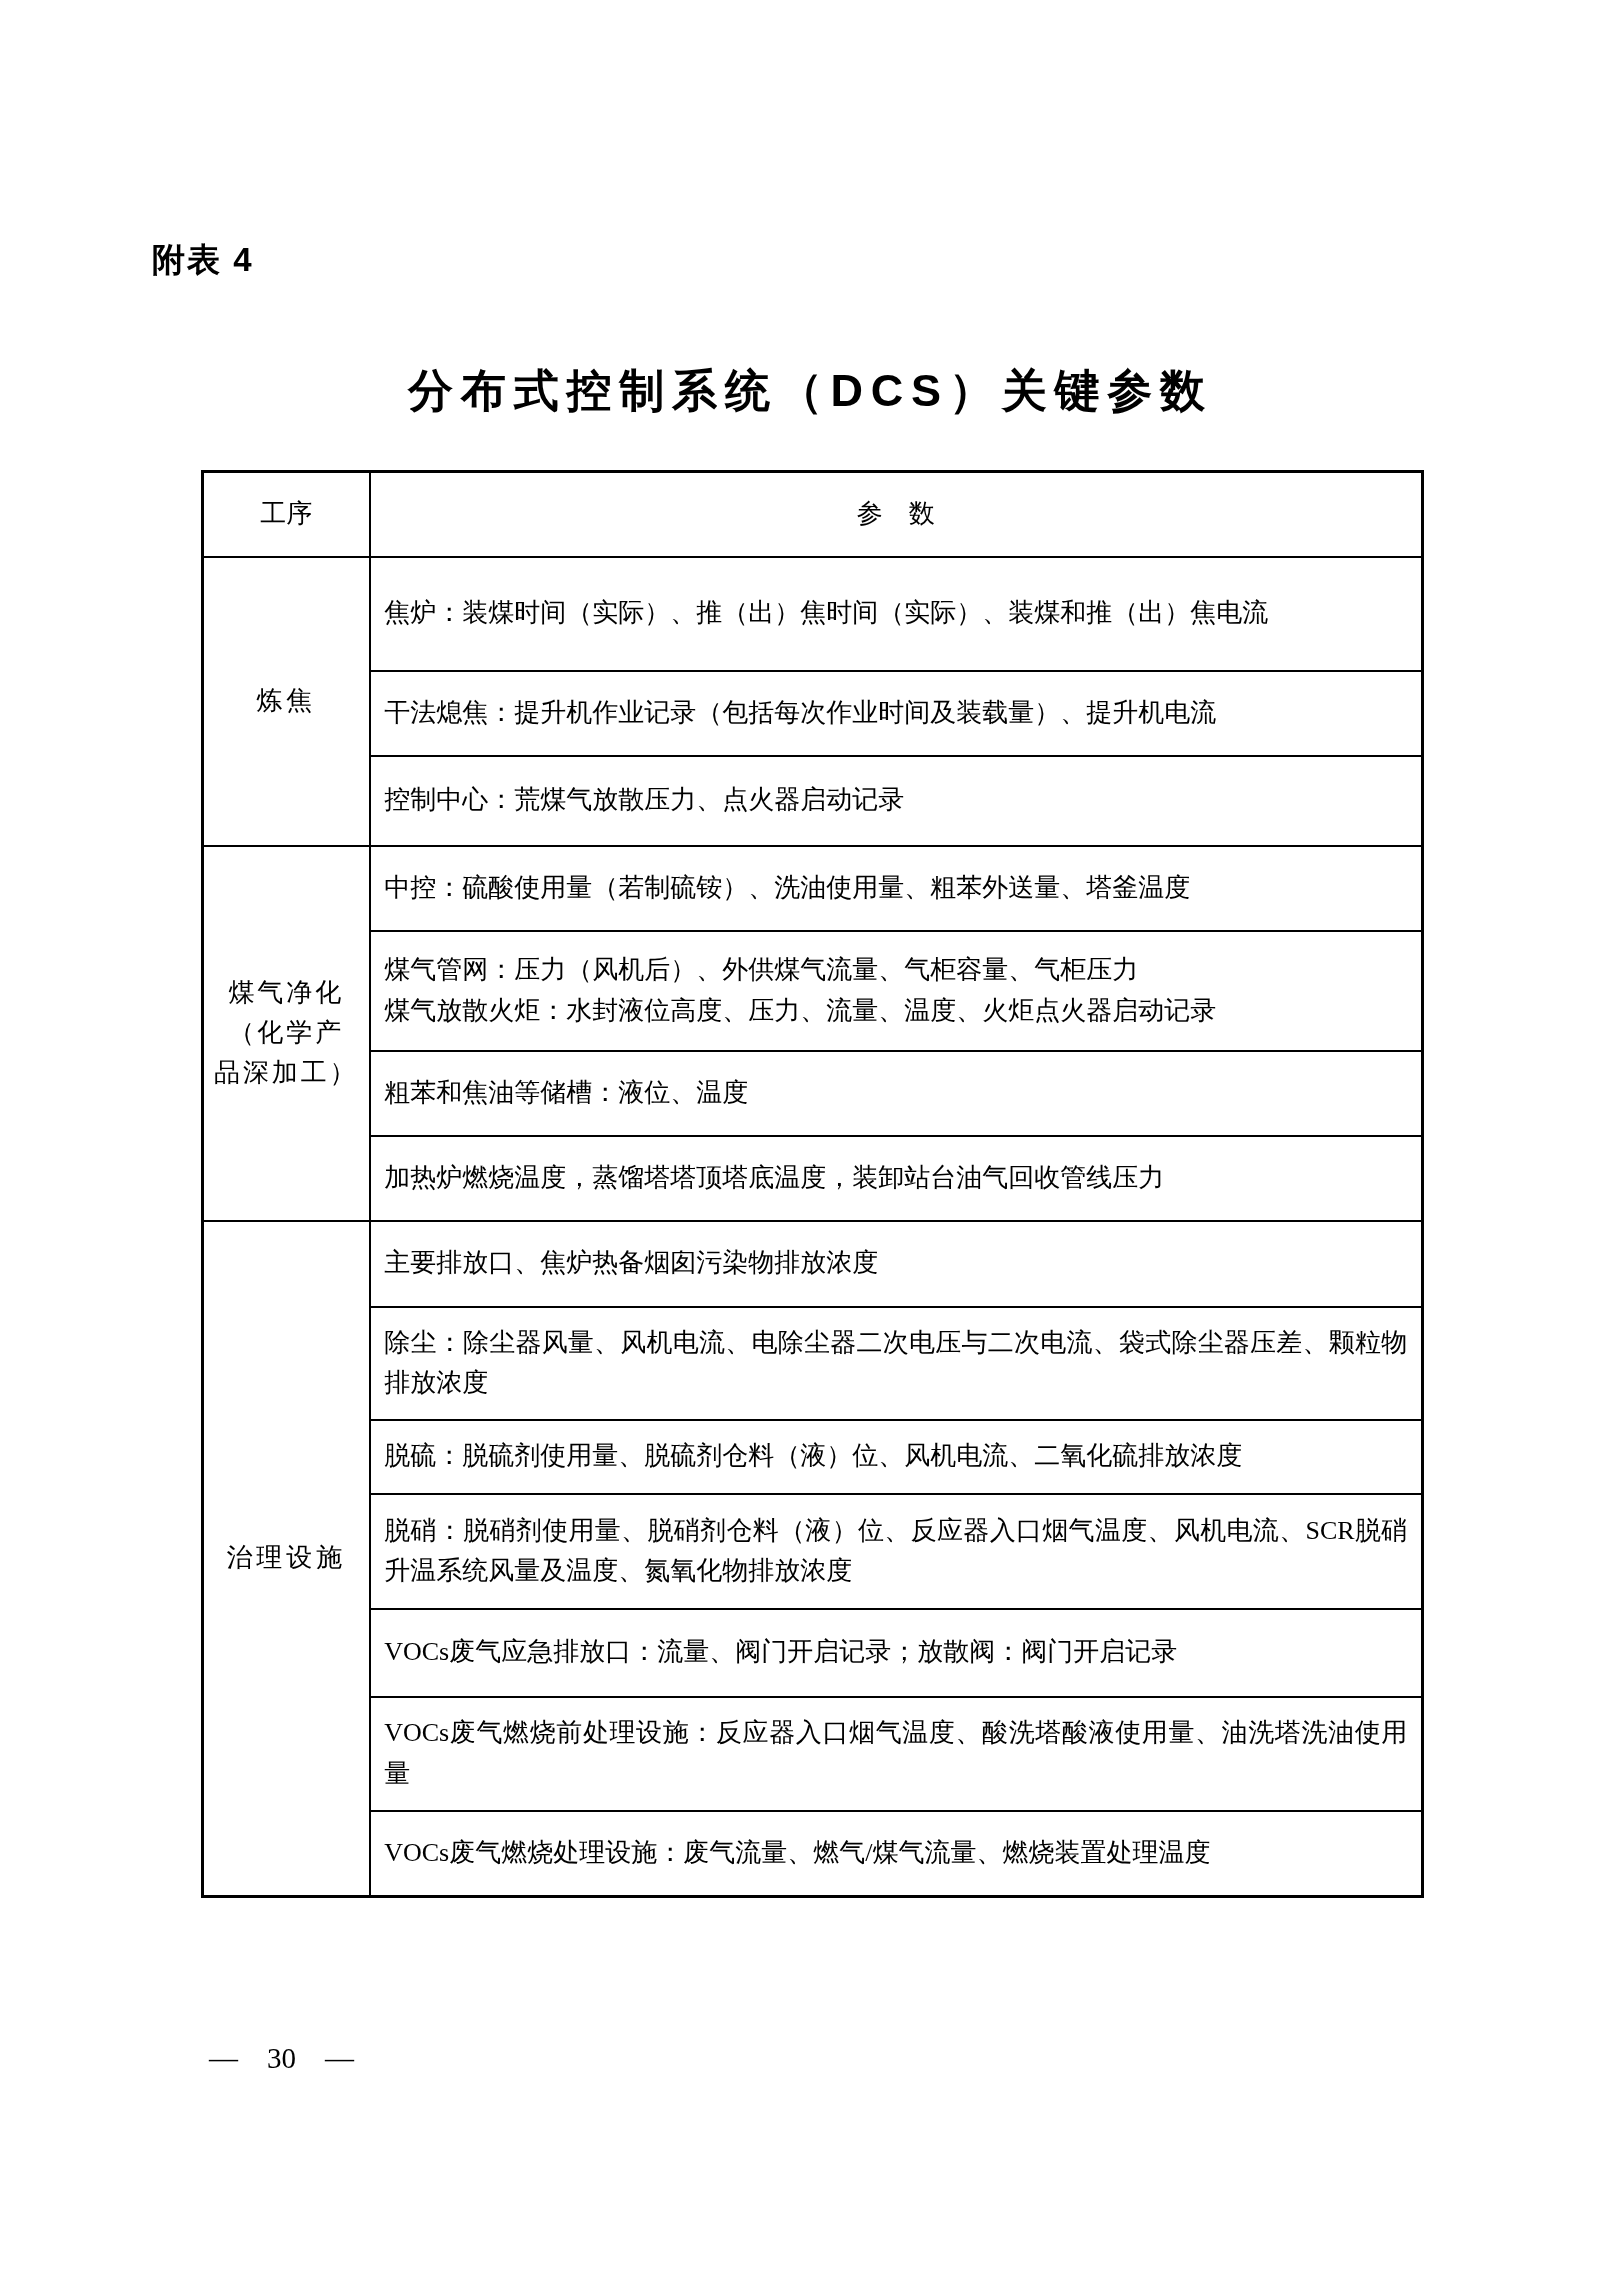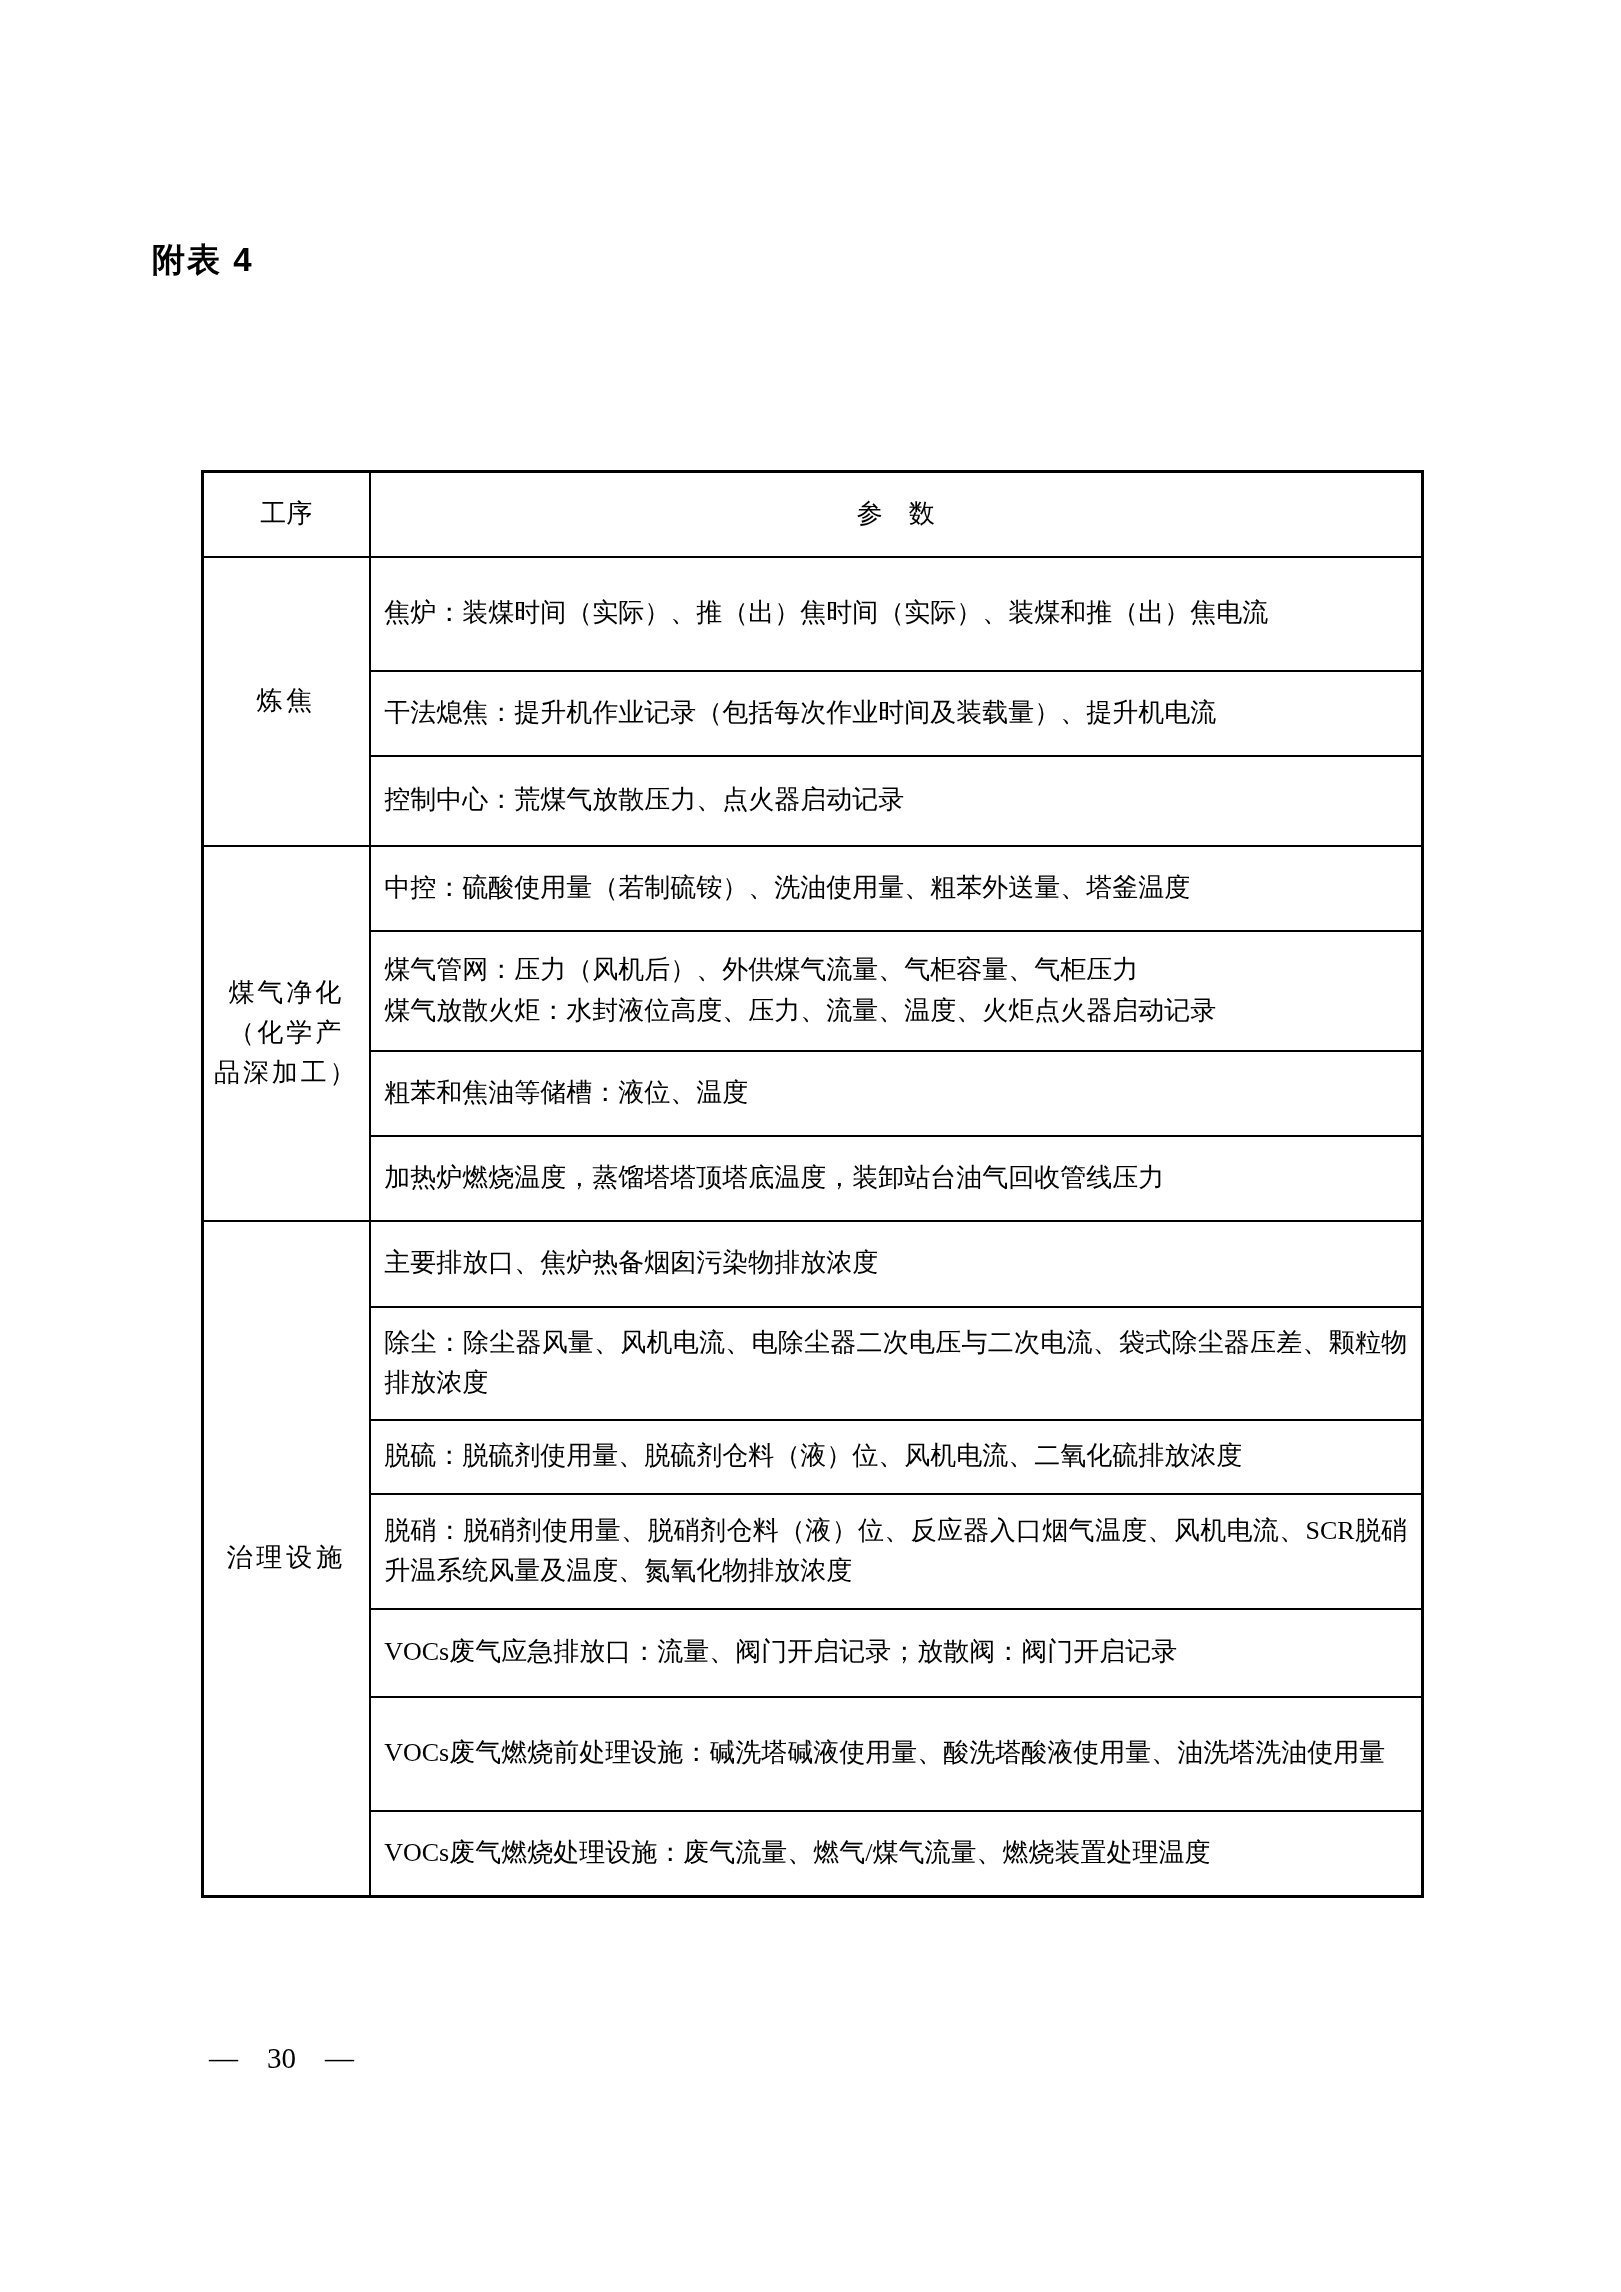--- a/index.html
+++ b/index.html
@@ -78,20 +78,21 @@
     gap: 29px;
   }
 </style>
 </head>
 <body>
 
 <div class="page">
 
   <div class="page-label">附表 4</div>
 
+  <div class="doc-title">分布式控制系统（DCS）关键参数</div>
 
   <table class="params">
     <colgroup>
       <col class="c-process">
       <col class="c-param">
     </colgroup>
     <tbody>
         <tr style="height:85px">
       <th>工序</th>
       <th>参　数</th>
@@ -135,21 +136,21 @@
     <tr style="height:74px">
       <td class="cell-param">脱硫：脱硫剂使用量、脱硫剂仓料（液）位、风机电流、二氧化硫排放浓度</td>
     </tr>
     <tr style="height:115px">
       <td class="cell-param">脱硝：脱硝剂使用量、脱硝剂仓料（液）位、反应器入口烟气温度、风机电流、SCR脱硝升温系统风量及温度、氮氧化物排放浓度</td>
     </tr>
     <tr style="height:88px">
       <td class="cell-param">VOCs废气应急排放口：流量、阀门开启记录；放散阀：阀门开启记录</td>
     </tr>
     <tr style="height:114px">
-      <td class="cell-param">VOCs废气燃烧前处理设施：碱洗塔碱液使用量、酸洗塔酸液使用量、油洗塔洗油使用量</td>
+      <td class="cell-param">VOCs废气燃烧前处理设施：反应器入口烟气温度、酸洗塔酸液使用量、油洗塔洗油使用量</td>
     </tr>
     <tr style="height:86px">
       <td class="cell-param">VOCs废气燃烧处理设施：废气流量、燃气/煤气流量、燃烧装置处理温度</td>
     </tr>
   </tbody>
     </table>
 
   <div class="footer">
     <span>—</span>
     <span>30</span>

